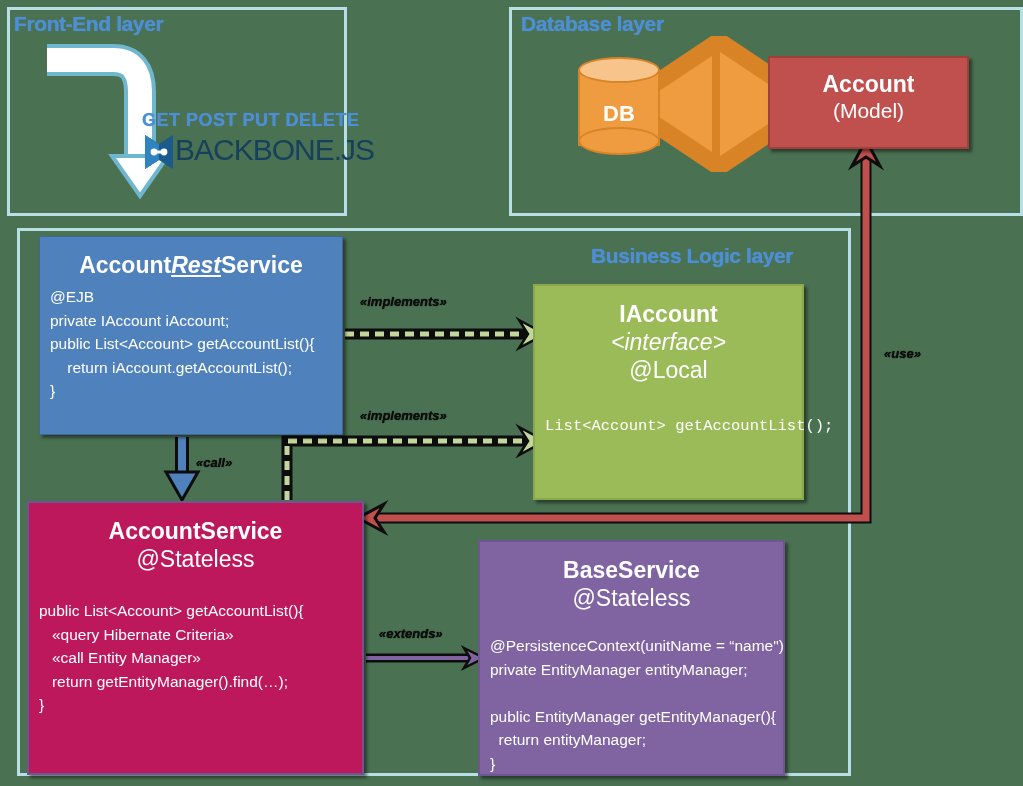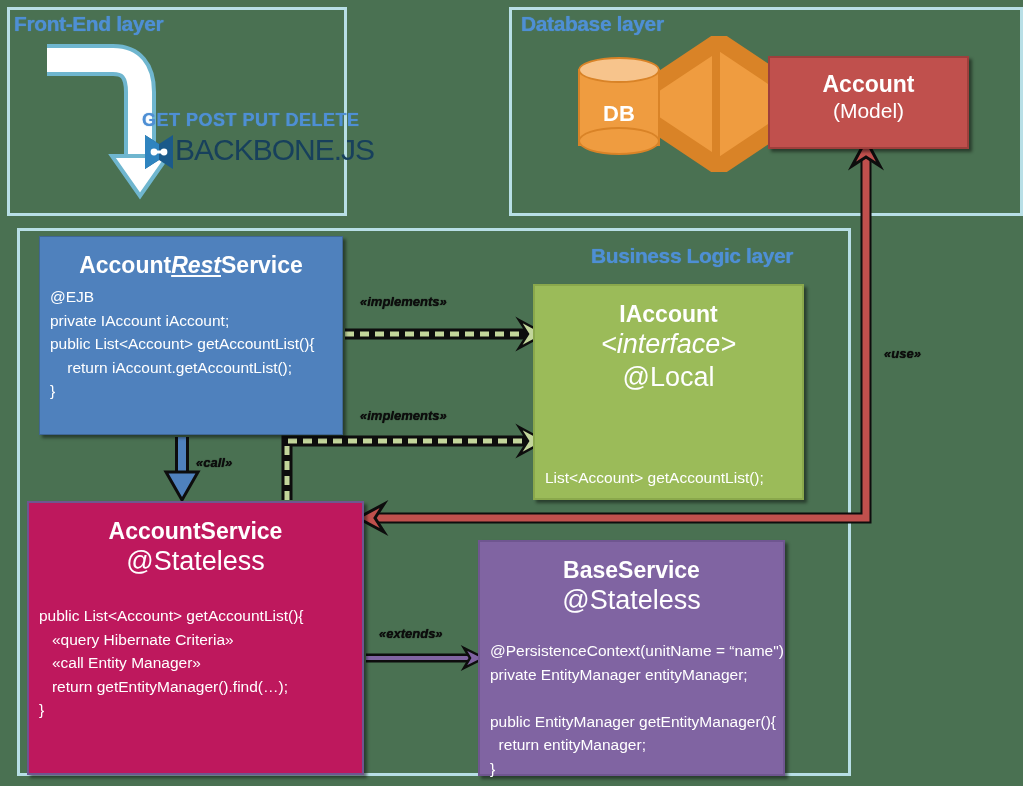--- a/index.html
+++ b/index.html
@@ -40,21 +40,21 @@
   }
   .box .bx-title{
     text-align:center;
     font-weight:bold;
     font-size:23px;
     line-height:1.22;
     padding-top:14px;
   }
   .box .bx-sub{
     text-align:center;
-    font-size:27px;
+    font-size:23px;
     line-height:1.22;
   }
   .box .bx-sub.italic{font-style:italic;}
   .box .bx-body{
     font-size:15.5px;
     line-height:1.52;
     padding:0 10px;
     white-space:pre;
   }
 
@@ -64,21 +64,21 @@
     background:#4f81bd;border:1px solid #3f6695;
   }
   #account-rest-service .bx-body{margin-top:6px;}
   .u-italic{font-style:italic;text-decoration:underline;}
 
   
   #iaccount{
     left:533px;top:284px;width:271px;height:216px;
     background:#9bbb59;border:2px solid #8aa84c;
   }
-  #iaccount .bx-body{margin-top:72px;text-align:left;}
+  #iaccount .bx-body{margin-top:31px;text-align:left;font-family:Liberation Mono, monospace;}
 
   
   #account-service{
     left:27px;top:501px;width:337px;height:274px;
     background:#be185d;border:2px solid #6f5690;
   }
   #account-service .bx-body{margin-top:26px;}
 
   
   #base-service{

